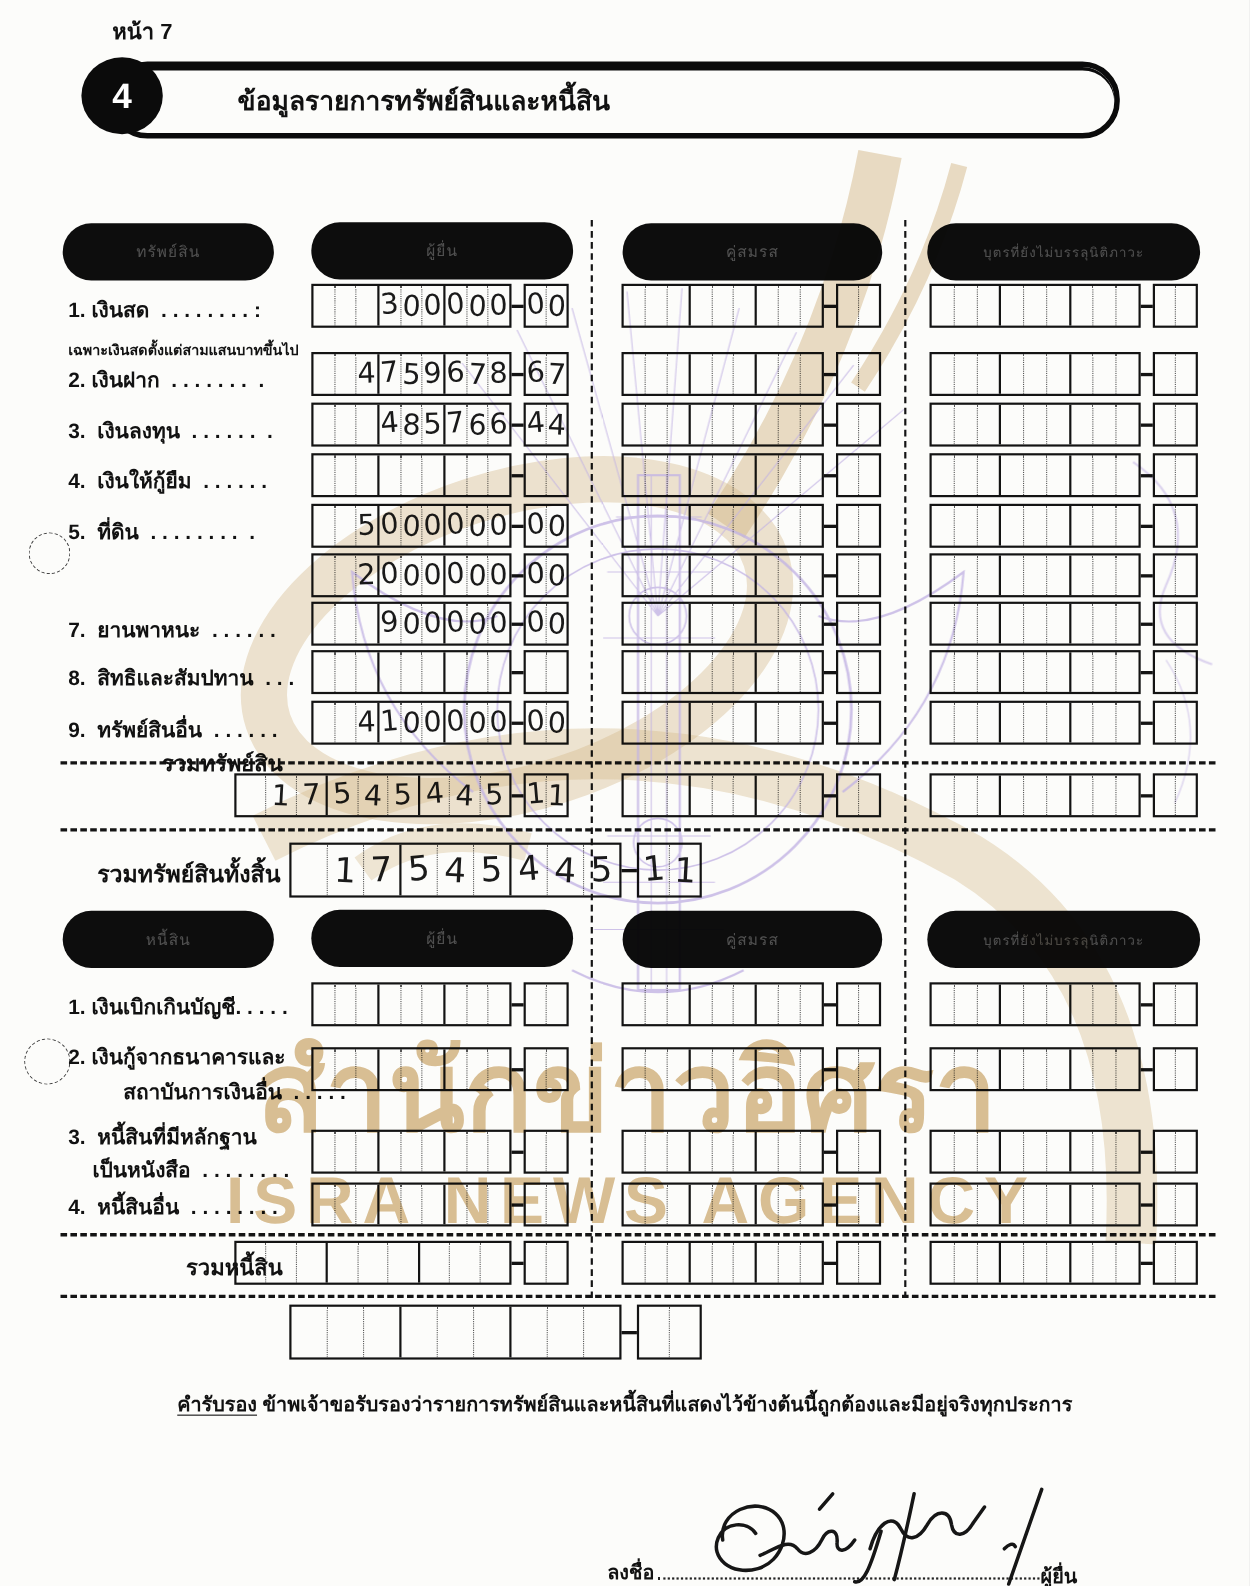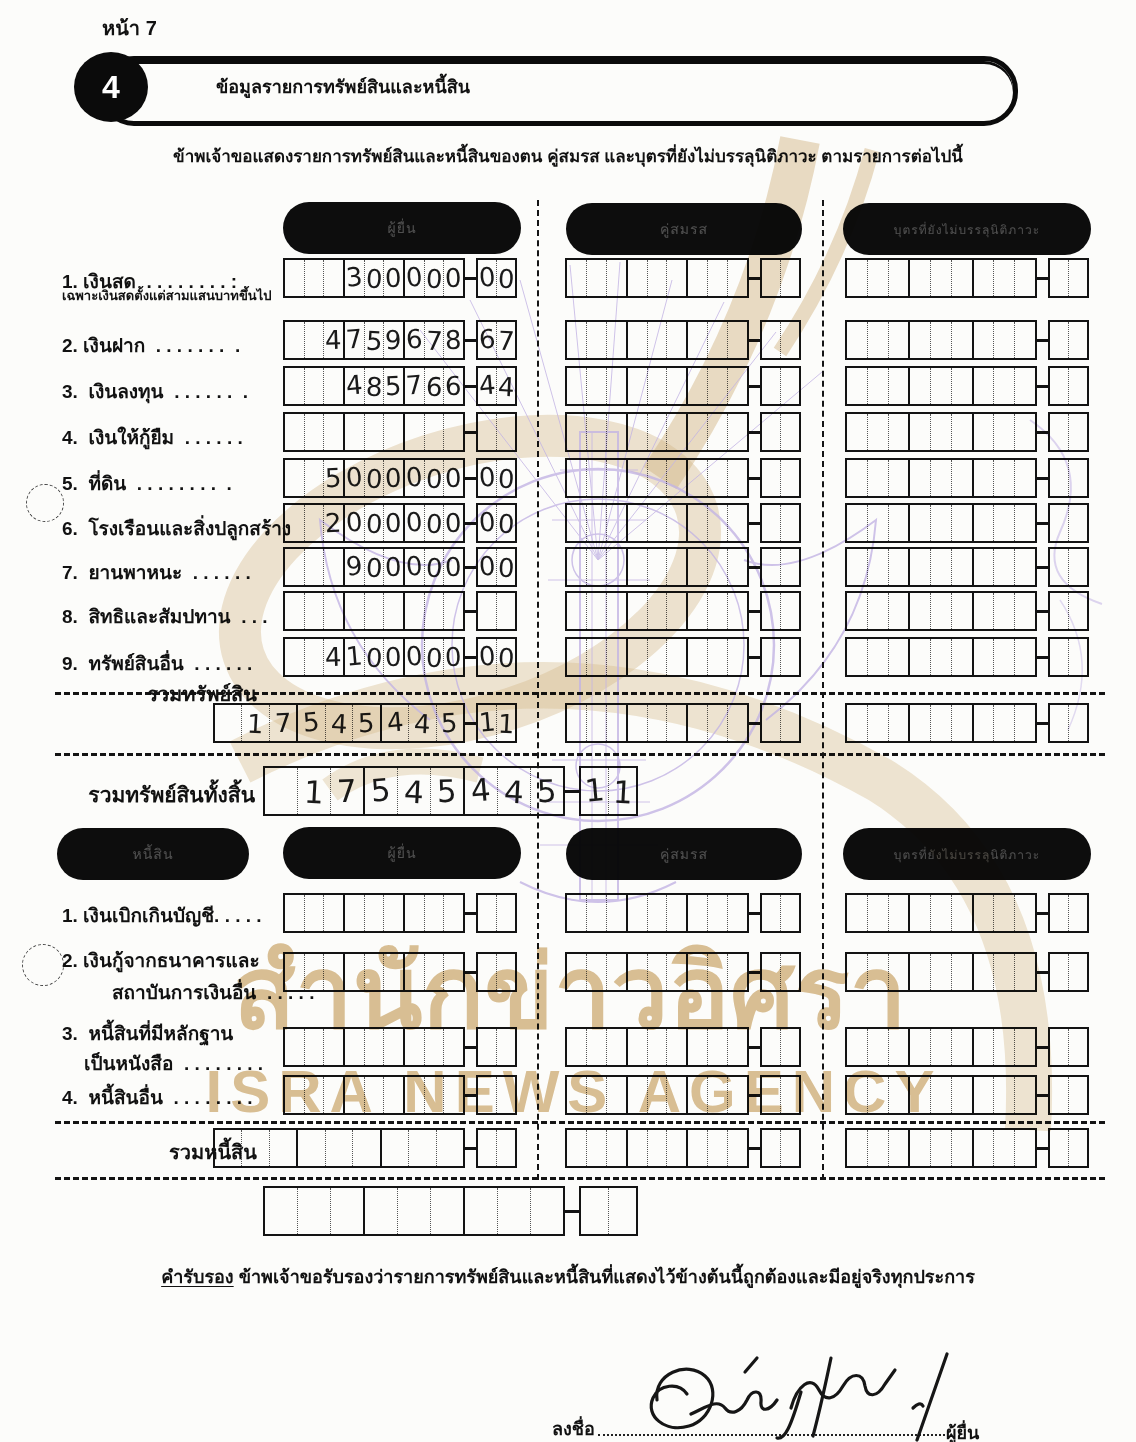--- a/index.html
+++ b/index.html
@@ -5,21 +5,21 @@
   html,body{margin:0;padding:0;background:#e8e8e8;}
   .page{position:relative;width:1136px;height:1442px;margin:0 auto;background:#fcfcfa;
         font-family:"Liberation Sans","DejaVu Sans",sans-serif;color:#111;overflow:hidden;}
   .abs{position:absolute;}
   
   .pageno{left:102px;top:12px;font-size:20px;font-weight:600;}
   .pill{left:100px;top:56px;width:908px;height:60px;border:5px solid #0b0b0b;border-radius:34px;
         box-shadow:inset 0 3px 0 #0b0b0b;}
   .num4{left:74px;top:52px;width:74px;height:70px;background:#0b0b0b;border-radius:50%;
         color:#fff;font-size:32px;font-weight:700;display:flex;align-items:center;justify-content:center;}
-  .ptitle{left:216px;top:72px;font-size:18px;font-weight:700;}
+  .ptitle{left:216px;top:72px;font-size:24px;font-weight:700;}
   .intro{left:0;top:142px;width:1136px;text-align:center;font-size:17px;font-weight:700;}
   
   .oval{height:52px;background:#0d0d0d;border-radius:27px;display:flex;align-items:center;justify-content:center;}
   .oval span{color:rgba(255,255,255,.28);font-size:14px;letter-spacing:1px;filter:blur(.4px);white-space:nowrap;overflow:hidden;max-width:92%;}
   
   .rlabel{left:62px;font-size:19px;font-weight:600;white-space:pre;}
   .note{left:62px;font-size:13px;font-weight:700;}
   .tlabel{left:60px;width:197px;text-align:right;font-size:20px;font-weight:700;}
   .glabel{left:55px;width:200px;text-align:right;font-size:21px;font-weight:700;}
   
@@ -62,40 +62,42 @@
 <div class="page">
 
   <div class="content abs" style="left:0;top:0;width:918px;height:1442px;">
 
     <div class="abs pageno">หน้า 7</div>
 
     <div class="abs pill"></div>
     <div class="abs num4">4</div>
     <div class="abs ptitle">ข้อมูลรายการทรัพย์สินและหนี้สิน</div>
 
-    <div class="abs intro">ข้าพเจ้าขอแสดงรายการทรัพย์สินและหนี้สินของตน  คู่สมรส  และบุตรที่ยังไม่บรรลุนิติภาวะ  ตามรายการต่อไปนี้</div>
 
     <div class="abs vdash" style="left:537px;"></div>
     <div class="abs vdash" style="left:822px;"></div>
 
     <div class="abs punch" style="left:26px;top:484px;width:36px;height:36px;"></div>
     <div class="abs punch" style="left:22px;top:944px;width:40px;height:40px;"></div>
 
+    <div class="abs oval" style="left:57px;top:203px;width:192px;">
+        <span>ทรัพย์สิน</span>
+      </div>
     <div class="abs oval" style="left:283px;top:202px;width:238px;">
         <span>ผู้ยื่น</span>
       </div>
     <div class="abs oval" style="left:566px;top:203px;width:236px;">
         <span>คู่สมรส</span>
       </div>
     <div class="abs oval" style="left:843px;top:203px;width:248px;">
         <span style="font-size:12px;">บุตรที่ยังไม่บรรลุนิติภาวะ</span>
       </div>
 
     <div class="abs rlabel" style="top:266px;">1. เงินสด  . . . . . . . . :</div>
-    <div class="abs note" style="top:285px;">เฉพาะเงินสดตั้งแต่สามแสนบาทขึ้นไป</div>
+    <div class="abs note" style="top:308px;">เฉพาะเงินสดตั้งแต่สามแสนบาทขึ้นไป</div>
     <div class="amt c1" style="top:258px;">
         <div class="mbox">
           <div class="cell"></div>
           <div class="cell"></div>
           <div class="cell"></div>
           <div class="cell sep">
             <span class="d r0">3</span>
           </div>
           <div class="cell">
             <span class="d r1">0</span>
@@ -429,21 +431,20 @@
           <div class="cell"></div>
           <div class="cell"></div>
         </div>
         <div class="conn"></div>
         <div class="sbox">
           <div class="cell"></div>
           <div class="cell"></div>
         </div>
       </div>
 
-    <div class="abs rlabel" style="top:513px;">6.  โรงเรือนและสิ่งปลูกสร้าง</div>
     <div class="amt c1" style="top:503px;">
         <div class="mbox">
           <div class="cell"></div>
           <div class="cell"></div>
           <div class="cell">
             <span class="d r2">2</span>
           </div>
           <div class="cell sep">
             <span class="d r0">0</span>
           </div>

